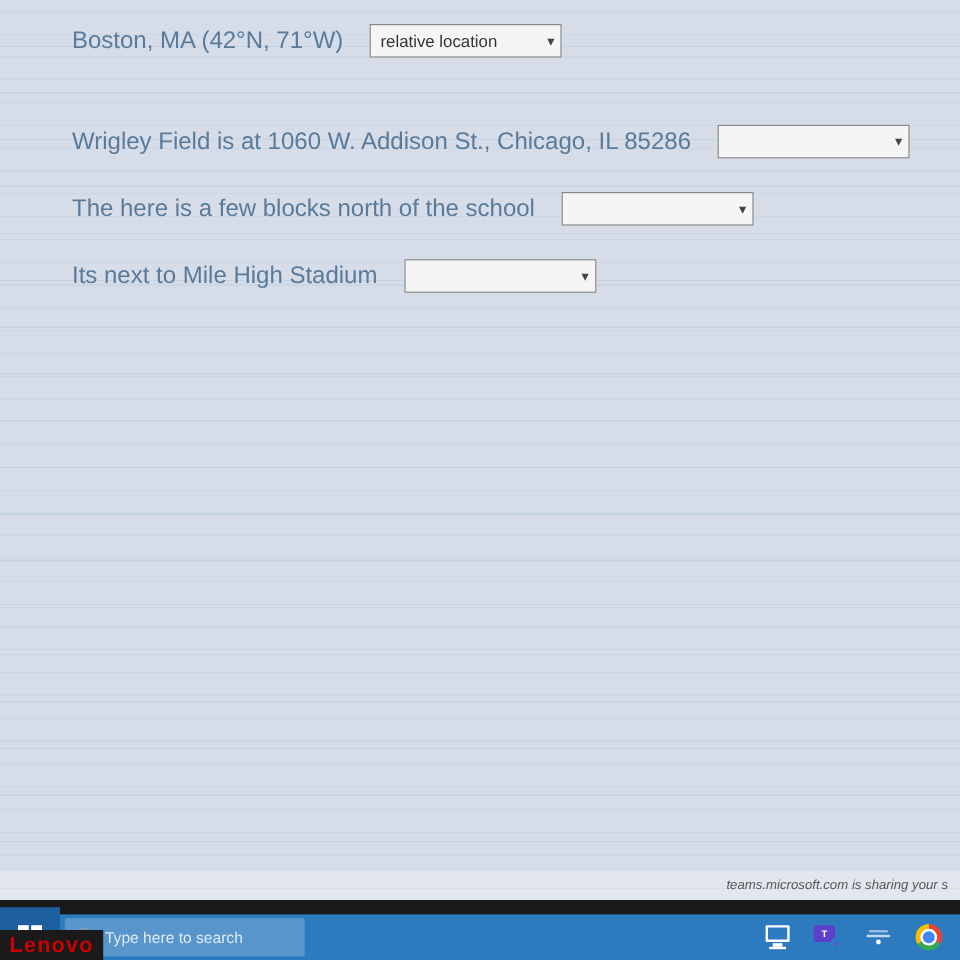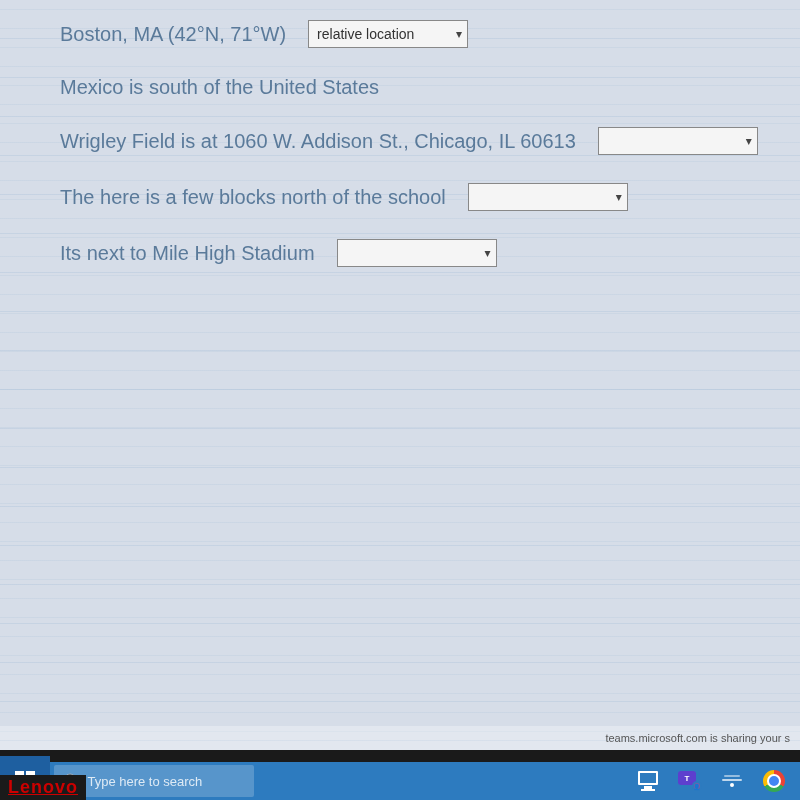--- a/index.html
+++ b/index.html
@@ -103,20 +103,21 @@
       background: rgba(255,255,255,0.3);
       display: flex;
       align-items: center;
       justify-content: flex-end;
       padding-right: 10px;
     }
 
     .notification-text {
       font-size: 11px;
       color: #555;
+      font-style: italic;
     }
 
     
     .taskbar {
       position: absolute;
       bottom: 0;
       left: 0;
       right: 0;
       height: 38px;
       background: #2d7bbf;
@@ -223,39 +224,37 @@
       background: #1a1a1a;
       padding: 2px 8px;
       z-index: 10;
     }
 
     .lenovo-text {
       color: #cc0000;
       font-size: 18px;
       font-weight: bold;
       letter-spacing: 1px;
-      text-decoration: underline;
     }
   </style>
 </head>
 <body>
 
 <div class="main-content">
   <div class="lined-overlay"></div>
 
   <div id="quiz-container">
       <div class="quiz-row">
         <span class="quiz-text">Boston, MA (42°N, 71°W)</span>
         <div class="dropdown-wrapper"><select class="dropdown-select"><option value="relative location">relative location</option><option value="absolute location">absolute location</option><option value=""></option></select></div>
       </div>
       <div class="quiz-row">
-        <span class="quiz-text">Mexico is south of the United States</span>
-      </div>
-      <div class="quiz-row">
-        <span class="quiz-text">Wrigley Field is at 1060 W. Addison St., Chicago, IL 60613</span>
+      </div>
+      <div class="quiz-row">
+        <span class="quiz-text">Wrigley Field is at 1060 W. Addison St., Chicago, IL 85286</span>
         <div class="dropdown-wrapper"><select class="dropdown-select"><option value="relative location">relative location</option><option value="absolute location">absolute location</option><option value="" selected=""></option></select></div>
       </div>
       <div class="quiz-row">
         <span class="quiz-text">The here is a few blocks north of the school</span>
         <div class="dropdown-wrapper"><select class="dropdown-select"><option value="relative location">relative location</option><option value="absolute location">absolute location</option><option value="" selected=""></option></select></div>
       </div>
       <div class="quiz-row">
         <span class="quiz-text">Its next to Mile High Stadium</span>
         <div class="dropdown-wrapper"><select class="dropdown-select"><option value="relative location">relative location</option><option value="absolute location">absolute location</option><option value="" selected=""></option></select></div>
       </div>

